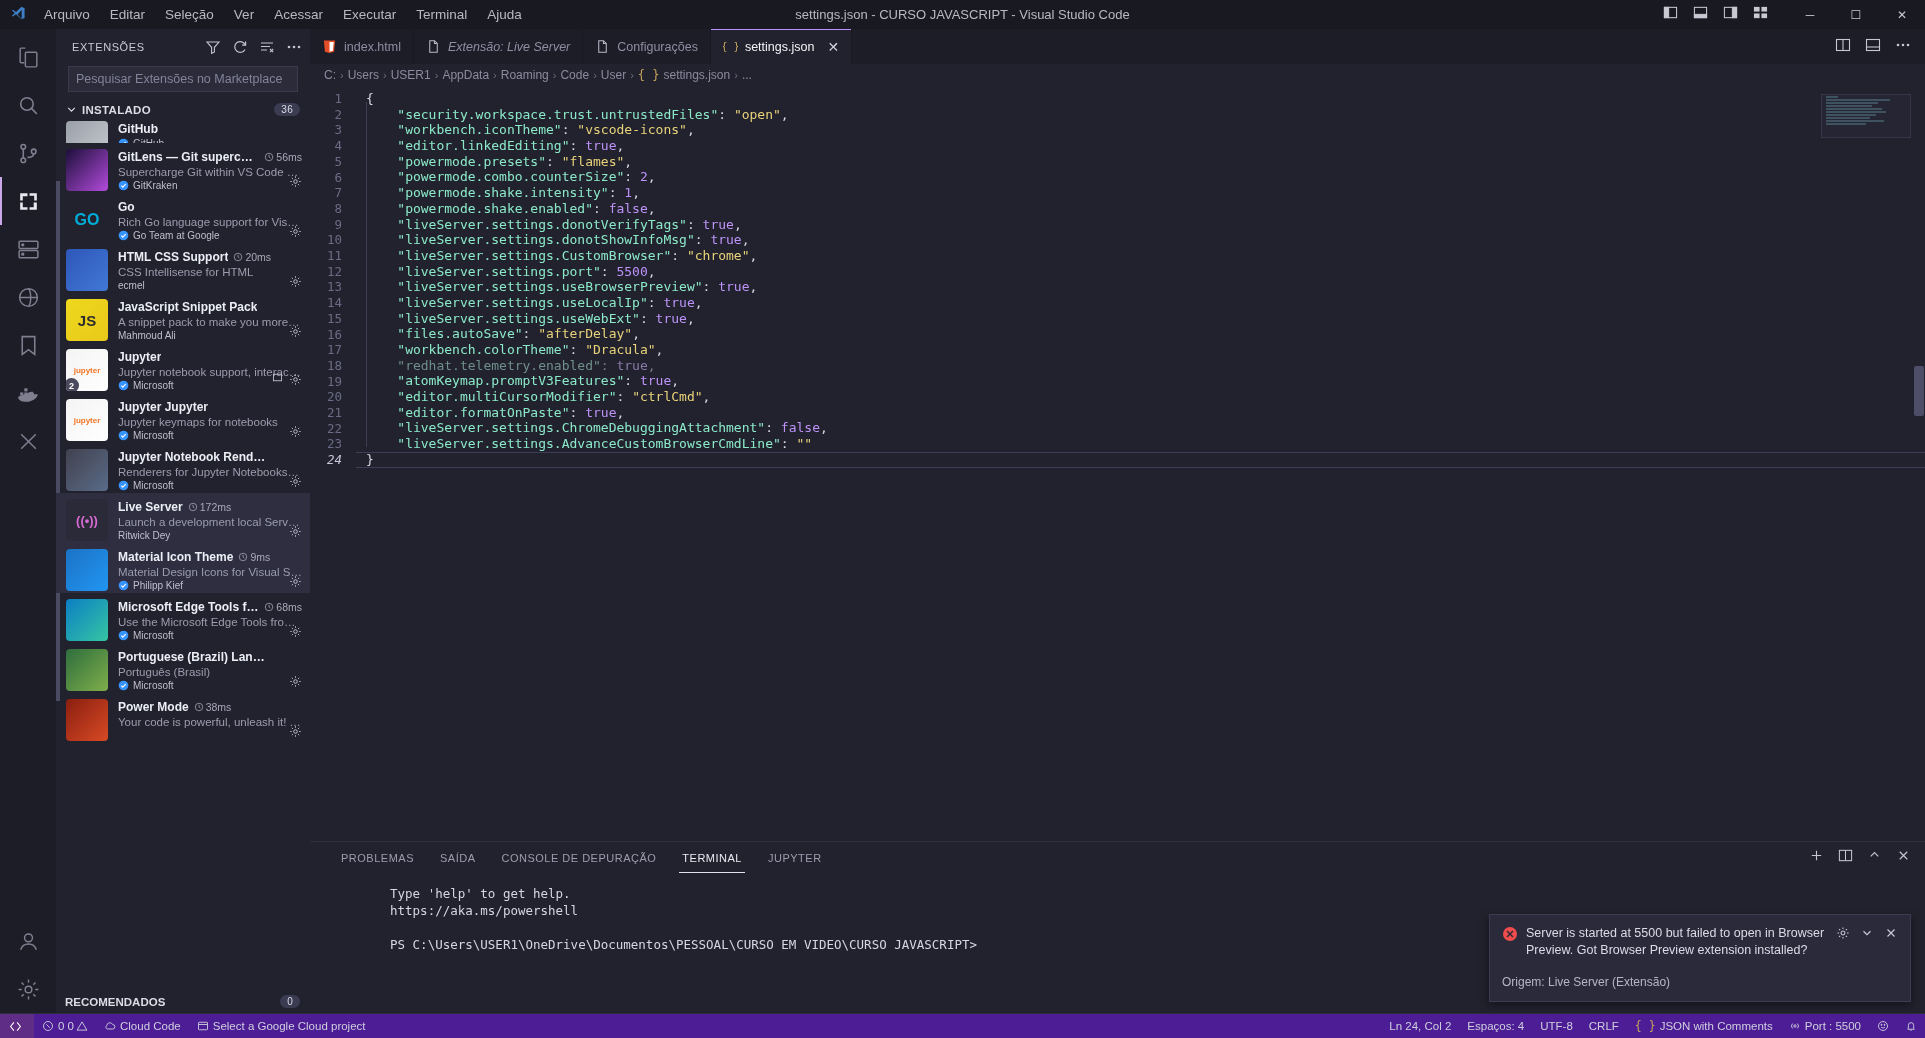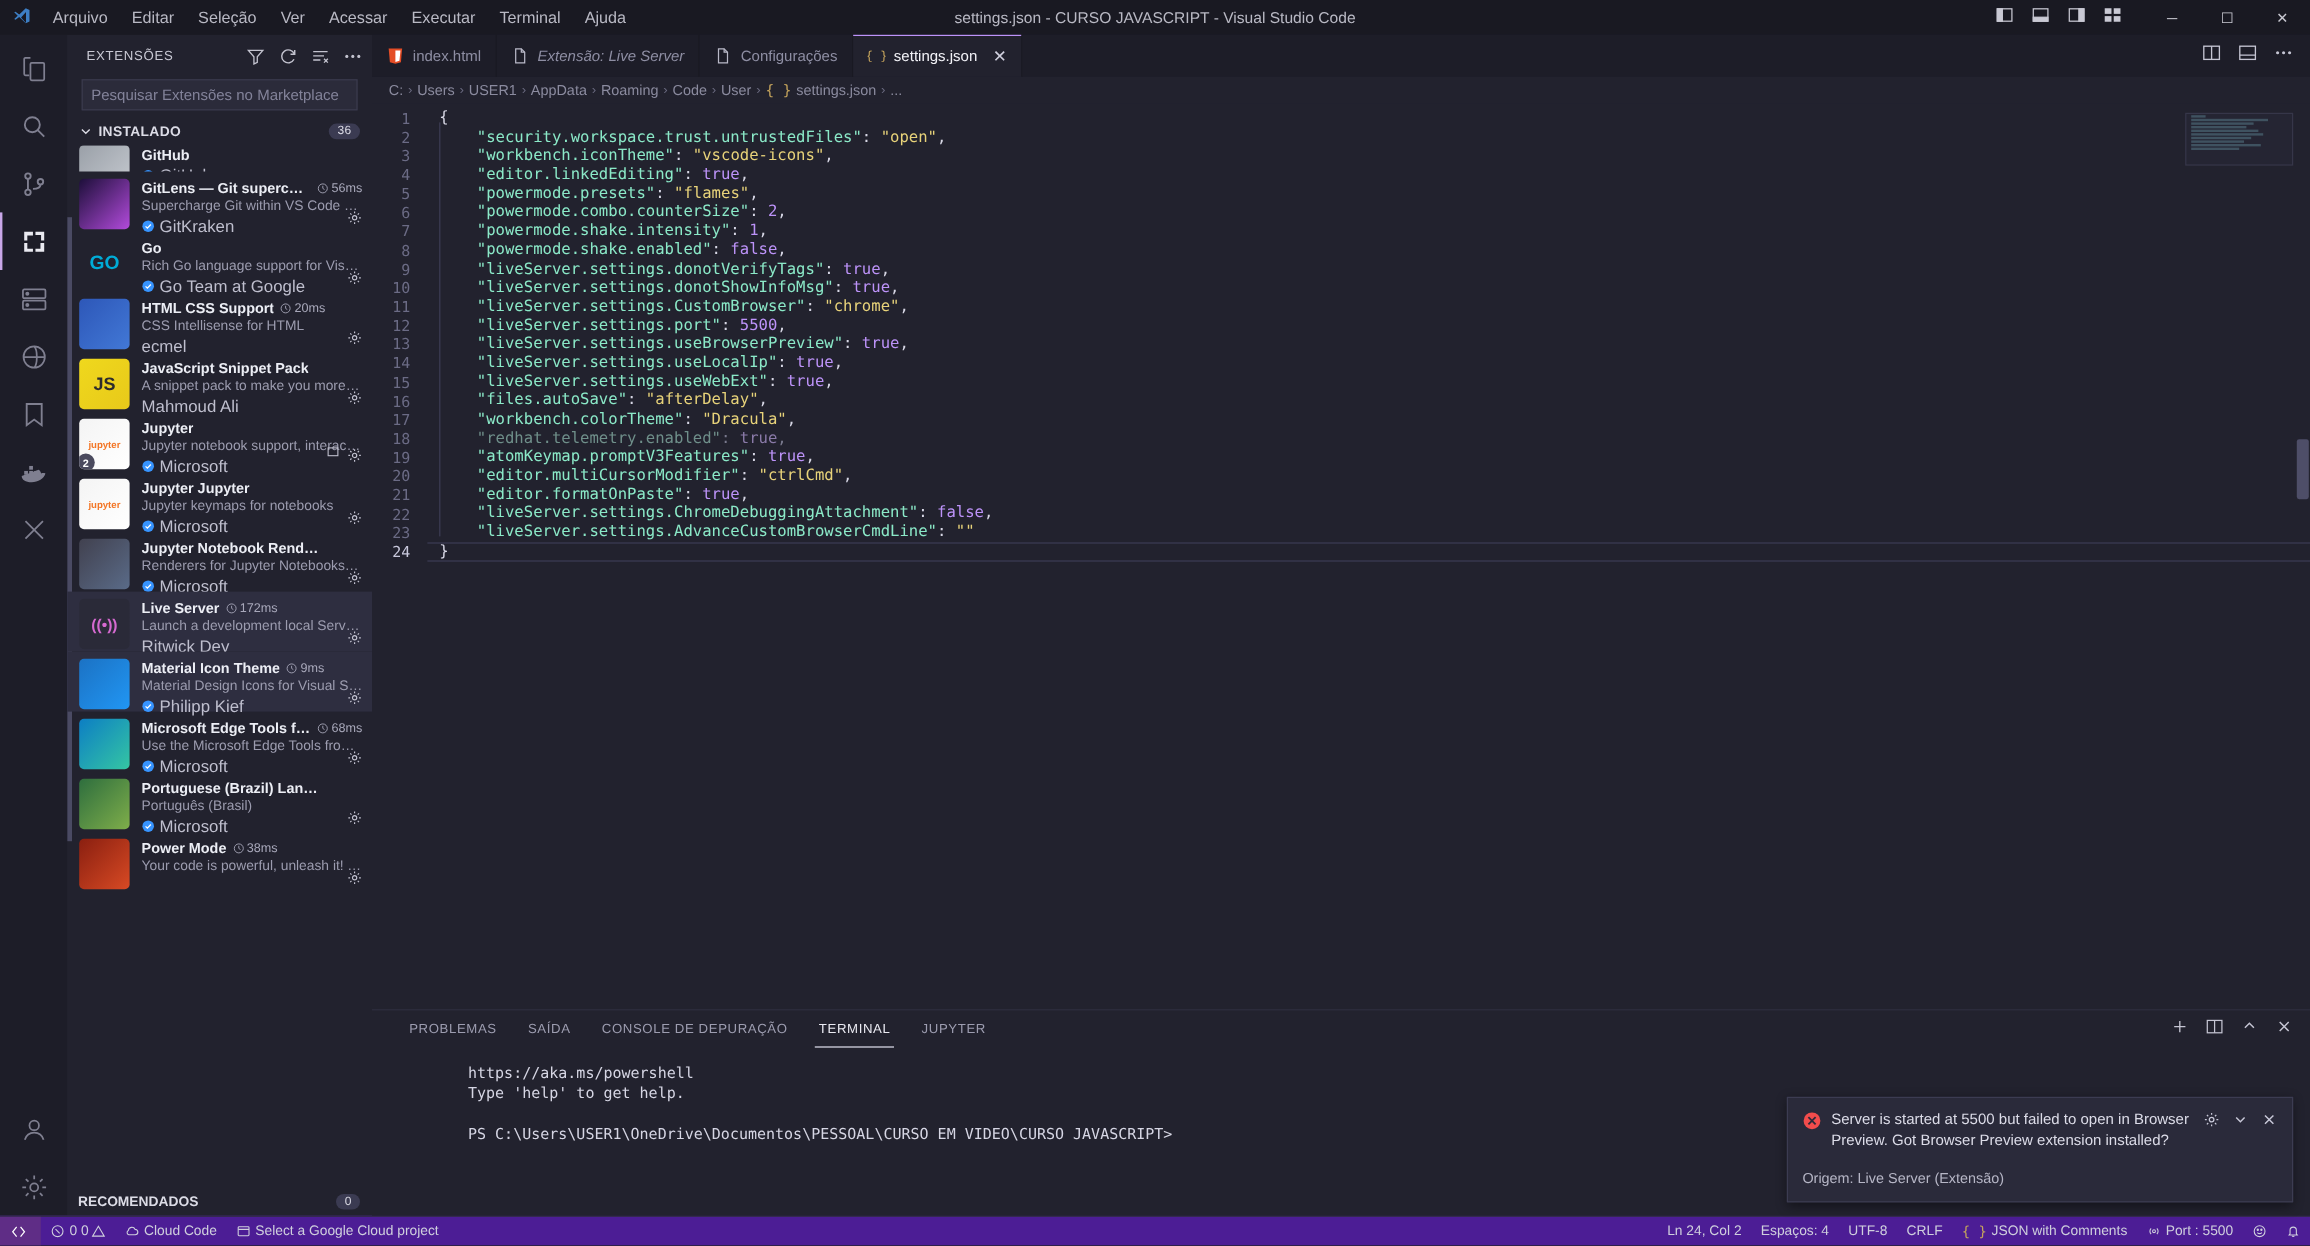--- a/index.html
+++ b/index.html
@@ -100,21 +100,21 @@
   .ext-name {
     font-size: 12px; font-weight: bold; color: #eceef5; white-space: nowrap;
     overflow: hidden; text-overflow: ellipsis; max-width: 152px;
   }
   .ext-time { font-size: 10.5px; color: #a8a8ba; white-space: nowrap; display: flex; align-items: center; gap: 2px; }
   .ext-time svg { width: 10px; height: 10px; }
   .ext-desc {
     font-size: 11.5px; color: #9c9caf; white-space: nowrap; overflow: hidden;
     text-overflow: ellipsis; max-width: 190px; margin-top: 2px;
   }
-  .ext-pub { font-size: 14px; color: #bfbfce; display: flex; align-items: center; gap: 4px; margin-top: 2px; }
+  .ext-pub { font-size: 10px; color: #bfbfce; display: flex; align-items: center; gap: 4px; margin-top: 2px; }
   .verified { color: #3794ff; display: flex; }
   .verified svg { width: 11px; height: 11px; }
   .ext-gear {
     position: absolute; right: 8px; bottom: 5px; color: #c2c2d0; display: flex; align-items: center; gap: 5px;
   }
   .ext-gear svg { width: 13px; height: 13px; }
   .scroll-thumb {
     position: absolute; left: 0; width: 4px; background: #4a4a63;
   }
   .rec-header {
@@ -147,21 +147,21 @@
   }
   .crumb { display: flex; align-items: center; gap: 4px; cursor: pointer; }
   .crumb-sep { color: #6b6b80; font-size: 11px; }
   .crumb .brace { color: #c5a45c; }
 
   .code-wrap { flex: 1 1 auto; display: flex; position: relative; overflow: hidden; background: #22222e; }
   .gutter {
     width: 46px; flex: 0 0 46px; text-align: right; padding-right: 14px; padding-top: 5px;
     font-family: "DejaVu Sans Mono", monospace; font-size: 12.5px; color: #6b6b85; line-height: 15.7px;
   }
-  .gutter .ln.active { color: #c8c8dc; }
+  .gutter .ln.active { color: #c8c8dc; font-style: italic; }
   .code-body {
     flex: 1 1 auto; padding-top: 5px; position: relative;
     font-family: "DejaVu Sans Mono", monospace; font-size: 13px; line-height: 15.7px;
     white-space: pre; overflow: hidden;
   }
   .code-line { height: 15.7px; padding-left: 10px; position: relative; }
   .indent-guide {
     position: absolute; left: 10px; top: 0; bottom: 0; width: 1px; background: #3e3e55;
   }
   .k { color: #8be9c8; }        
@@ -901,22 +901,22 @@
                 </svg>
             </span>
             <span>
               <svg viewBox="0 0 16 16" fill="none" stroke="currentColor" stroke-width="1.3" width="15" height="15">
                   <path d="M4 4l8 8M12 4l-8 8"></path>
                 </svg>
             </span>
           </div>
         </div>
         <div class="terminal-body" id="terminal-body">
+            <div>Type 'help' to get help.</div>
             <div>https://aka.ms/powershell</div>
-            <div>Type 'help' to get help.</div>
             <div>&nbsp;</div>
             <div>PS C:\Users\USER1\OneDrive\Documentos\PESSOAL\CURSO EM VIDEO\CURSO JAVASCRIPT&gt;</div>
           </div>
       </div>
     </div>
   </div>
 
   <div class="notification">
     <div class="notif-top">
       <span class="notif-err">

